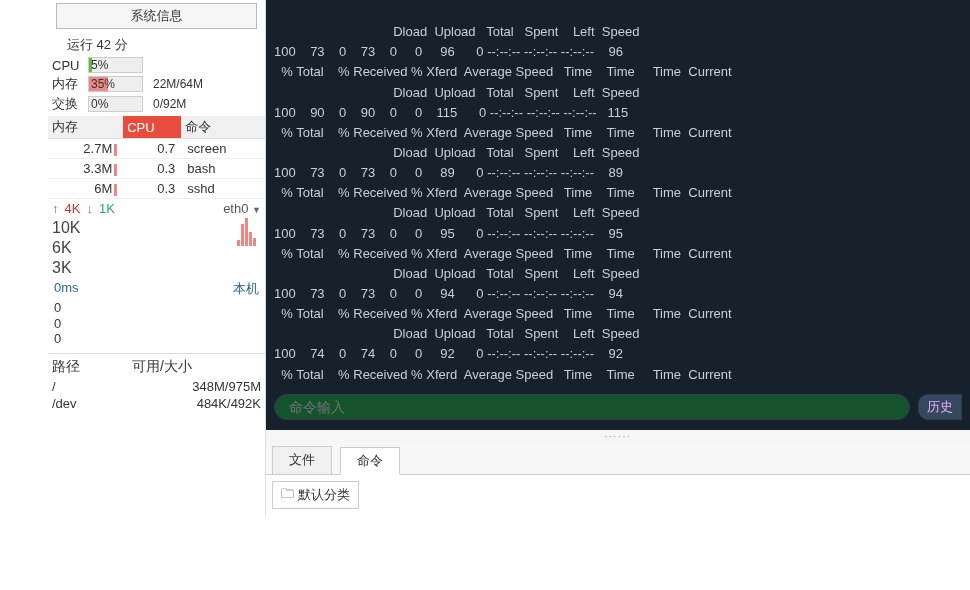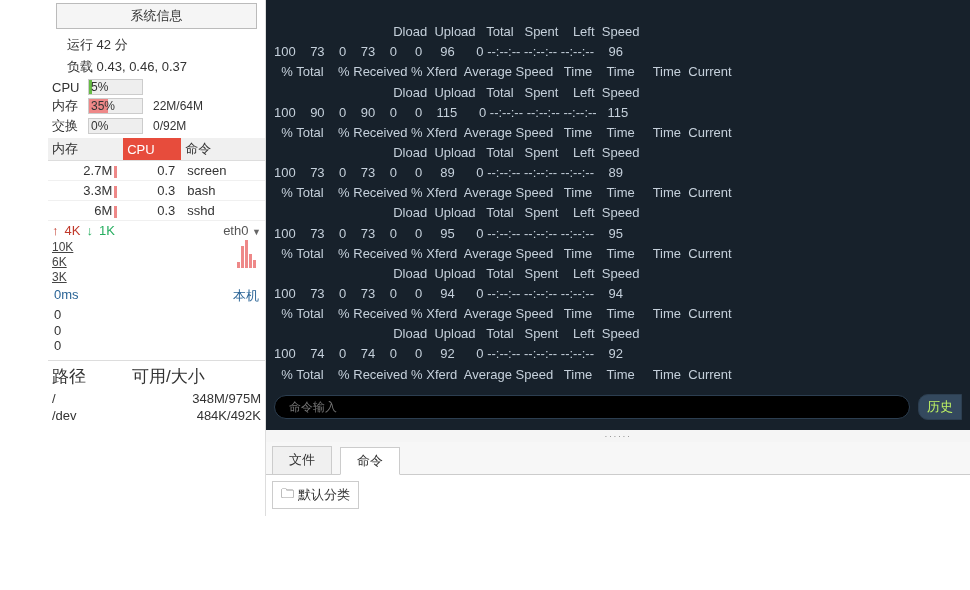--- a/index.html
+++ b/index.html
@@ -20,50 +20,49 @@
 .proc-table { width: 100%; border-collapse: collapse; font-size: 13px; margin-top: 2px; }
 .proc-table th { background: #f0f0f0; color: #333; font-weight: normal; padding: 2px 4px; text-align: left; border-bottom: 1px solid #ddd; }
 .proc-table th.cpu-h { background: #e74c3c; color: #fff; }
 .proc-table td { padding: 2px 6px; border-bottom: 1px solid #f0f0f0; }
 .proc-table td:nth-child(1), .proc-table td:nth-child(2) { text-align: right; }
 .proc-table td .mini-bar { display: inline-block; width: 3px; height: 12px; background: #e88; margin-left: 2px; vertical-align: middle; }
 .net-row { display: flex; align-items: center; padding: 2px 4px; gap: 6px; font-size: 13px; }
 .net-up { color: #c0392b; }
 .net-down { color: #27ae60; }
 .net-iface { margin-left: auto; color: #555; }
-.scale-lines { padding: 0 4px; font-size: 12px; color: #444; line-height: 1.25; text-decoration: underline; }
+.scale-lines { padding: 0 4px; font-size: 16px; color: #444; line-height: 1.25; }
 .spark { height: 28px; background: #fff; margin: 0 4px 2px 4px; position: relative; }
 .spark svg { position: absolute; right: 0; bottom: 0; }
 .ping-row { display: flex; justify-content: space-between; padding: 2px 6px; font-size: 13px; color: #2a6496; }
 .zeros { padding: 0 6px; font-size: 13px; line-height: 1.2; }
-.disk-head { display: flex; padding: 4px 4px 2px 4px; font-size: 17px; border-top: 1px solid #ddd; margin-top: 6px; }
+.disk-head { display: flex; padding: 4px 4px 2px 4px; font-size: 14px; border-top: 1px solid #ddd; margin-top: 6px; }
 .disk-head > div:first-child { width: 80px; }
 .disk-row { display: flex; padding: 1px 4px; font-size: 13px; }
 .disk-row > div:first-child { width: 80px; }
 .disk-row > div:last-child { margin-left: auto; text-align: right; }
 .terminal { flex: 1; background: #17212b; color: #c5d0db; font-family: Consolas, monospace; font-size: 13px; padding: 2px 8px 0 8px; overflow: hidden; white-space: pre; line-height: 1.55; }
 .cmd-input-row { background: #17212b; padding: 8px 8px 10px 8px; display: flex; align-items: center; gap: 8px; }
-.cmd-input { flex: 1; background: #000000; border: 1px solid #2c3e50; border-radius: 14px; color: #9aa; padding: 4px 14px; font-size: 12px; }
-.history-btn { background: #34495e; color: #bef264; border: 1px solid #2c3e50; border-radius: 10px 0 0 10px; padding: 3px 8px; font-size: 13px; }
+.cmd-input { flex: 1; background: #14532d; border: 1px solid #2c3e50; border-radius: 14px; color: #9aa; padding: 4px 14px; font-size: 14px; }
+.history-btn { background: #34495e; color: #f0abfc; border: 1px solid #2c3e50; border-radius: 10px 0 0 10px; padding: 3px 8px; font-size: 13px; }
 .drag-dots { text-align: center; color: #888; font-size: 9px; background: #f5f5f5; padding: 1px 0; letter-spacing: 2px; }
 .bottom-tabs { display: flex; border-bottom: 1px solid #ccc; background: #f7f7f7; padding-top: 4px; padding-left: 6px; gap: 8px; }
 .tab { padding: 4px 16px; border: 1px solid #ccc; border-bottom: none; background: #f0f0f0; font-size: 13px; cursor: pointer; }
 .tab.active { background: #fff; border-bottom: 1px solid #fff; position: relative; top: 1px; }
 .bottom-body { padding: 6px; }
 .folder-btn { display: inline-flex; align-items: center; gap: 4px; border: 1px solid #ccc; padding: 2px 8px; font-size: 13px; background: #fff; cursor: pointer; }
 .cursor-blk { display: inline-block; width: 8px; height: 14px; background: #2ecc71; vertical-align: middle; margin-left: 46px; }
 .tri { font-size: 9px; color: #666; }
 </style>
 </head>
 <body>
 
 <div class="left-panel">
   <div class="sysinfo-btn">系统信息</div>
   <div class="info-line">运行 42 分</div>
-  <div class="info-line">负载 0.43, 0.46, 0.37</div>
 
   <div class="stat-row">
     <div class="stat-label">CPU</div>
     <div class="bar bar-cpu">
         <div class="bar-fill"></div>
         <div class="bar-text">5%</div>
       </div>
   </div>
   <div class="stat-row">
     <div class="stat-label">内存</div>

